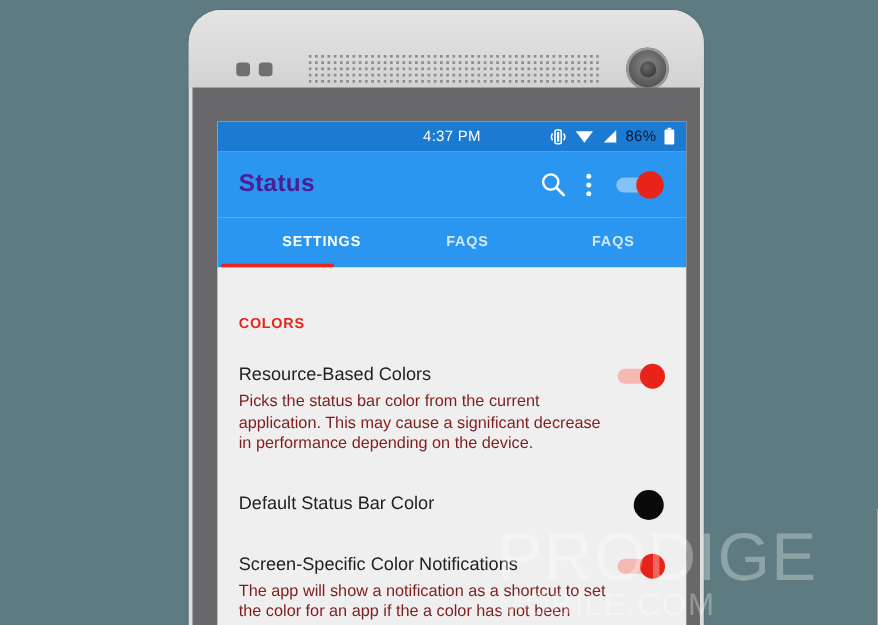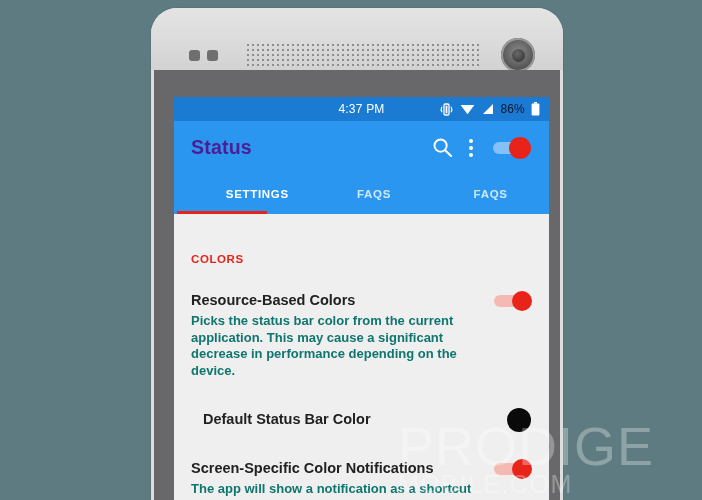--- a/index.html
+++ b/index.html
@@ -230,30 +230,29 @@
   #section-header {
     color: #e8241a;
     font-size: 11.5px;
     font-weight: bold;
     letter-spacing: .6px;
     padding-top: 23px;
   }
   .pref-row {
     position: relative;
     padding-right: 46px;
-    font-weight: bold;
   }
   .pref-row.first { margin-top: 26px; }
   .pref-title {
     color: #212121;
     font-size: 14.5px;
     line-height: 19px;
   }
   .pref-summary {
-    color: #0f766e;
+    color: #7f1d1d;
     font-size: 13px;
     line-height: 16.5px;
     margin-top: 3px;
   }
   .row-switch {
     position: absolute;
     right: 0;
     top: 0;
     width: 38px;
     height: 20px;
@@ -274,21 +273,21 @@
   }
   .color-swatch {
     position: absolute;
     right: 1px;
     top: -2px;
     width: 24px;
     height: 24px;
     border-radius: 50%;
     background: #0a0a0a;
   }
-  #row-default { margin-top: 31px; margin-left: 12px; }
+  #row-default { margin-top: 31px; }
   #row-screen  { margin-top: 30px; }
 
   
   #watermark {
     position: absolute;
     left: 398px;
     top: 424px;
     width: 300px;
     pointer-events: none;
     user-select: none;

